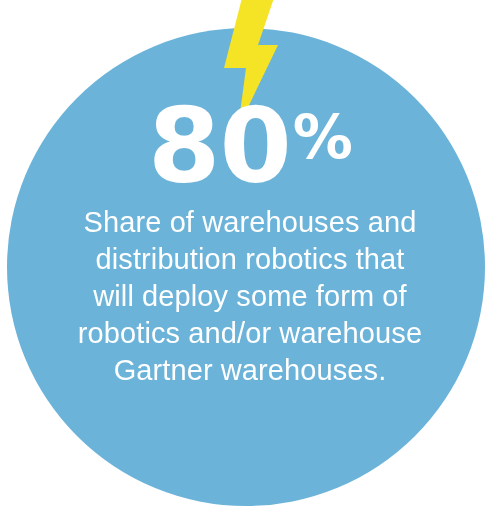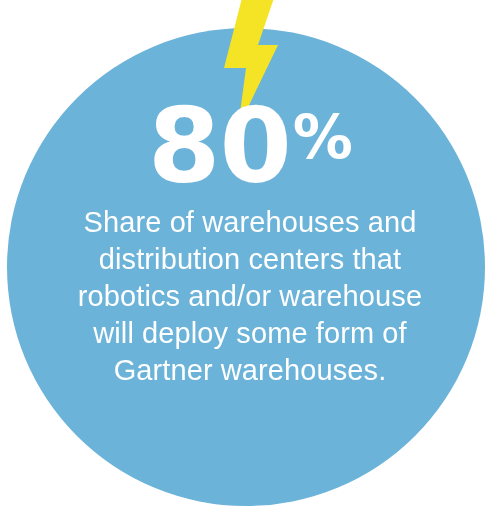--- a/index.html
+++ b/index.html
@@ -109,20 +109,20 @@
 
   <div class="content">
 
     <div class="stat">
       <span class="stat-number">80</span>
       <span class="stat-unit">%</span>
     </div>
 
     <div class="caption">
       <span class="caption-line">Share of warehouses and</span>
-      <span class="caption-line">distribution centers that</span>
+      <span class="caption-line">distribution robotics that</span>
+      <span class="caption-line">will deploy some form of</span>
       <span class="caption-line">robotics and/or warehouse</span>
-      <span class="caption-line">will deploy some form of</span>
       <span class="caption-line">Gartner warehouses.</span>
     </div>
 
   </div>
 </div>
 
 </body></html>

